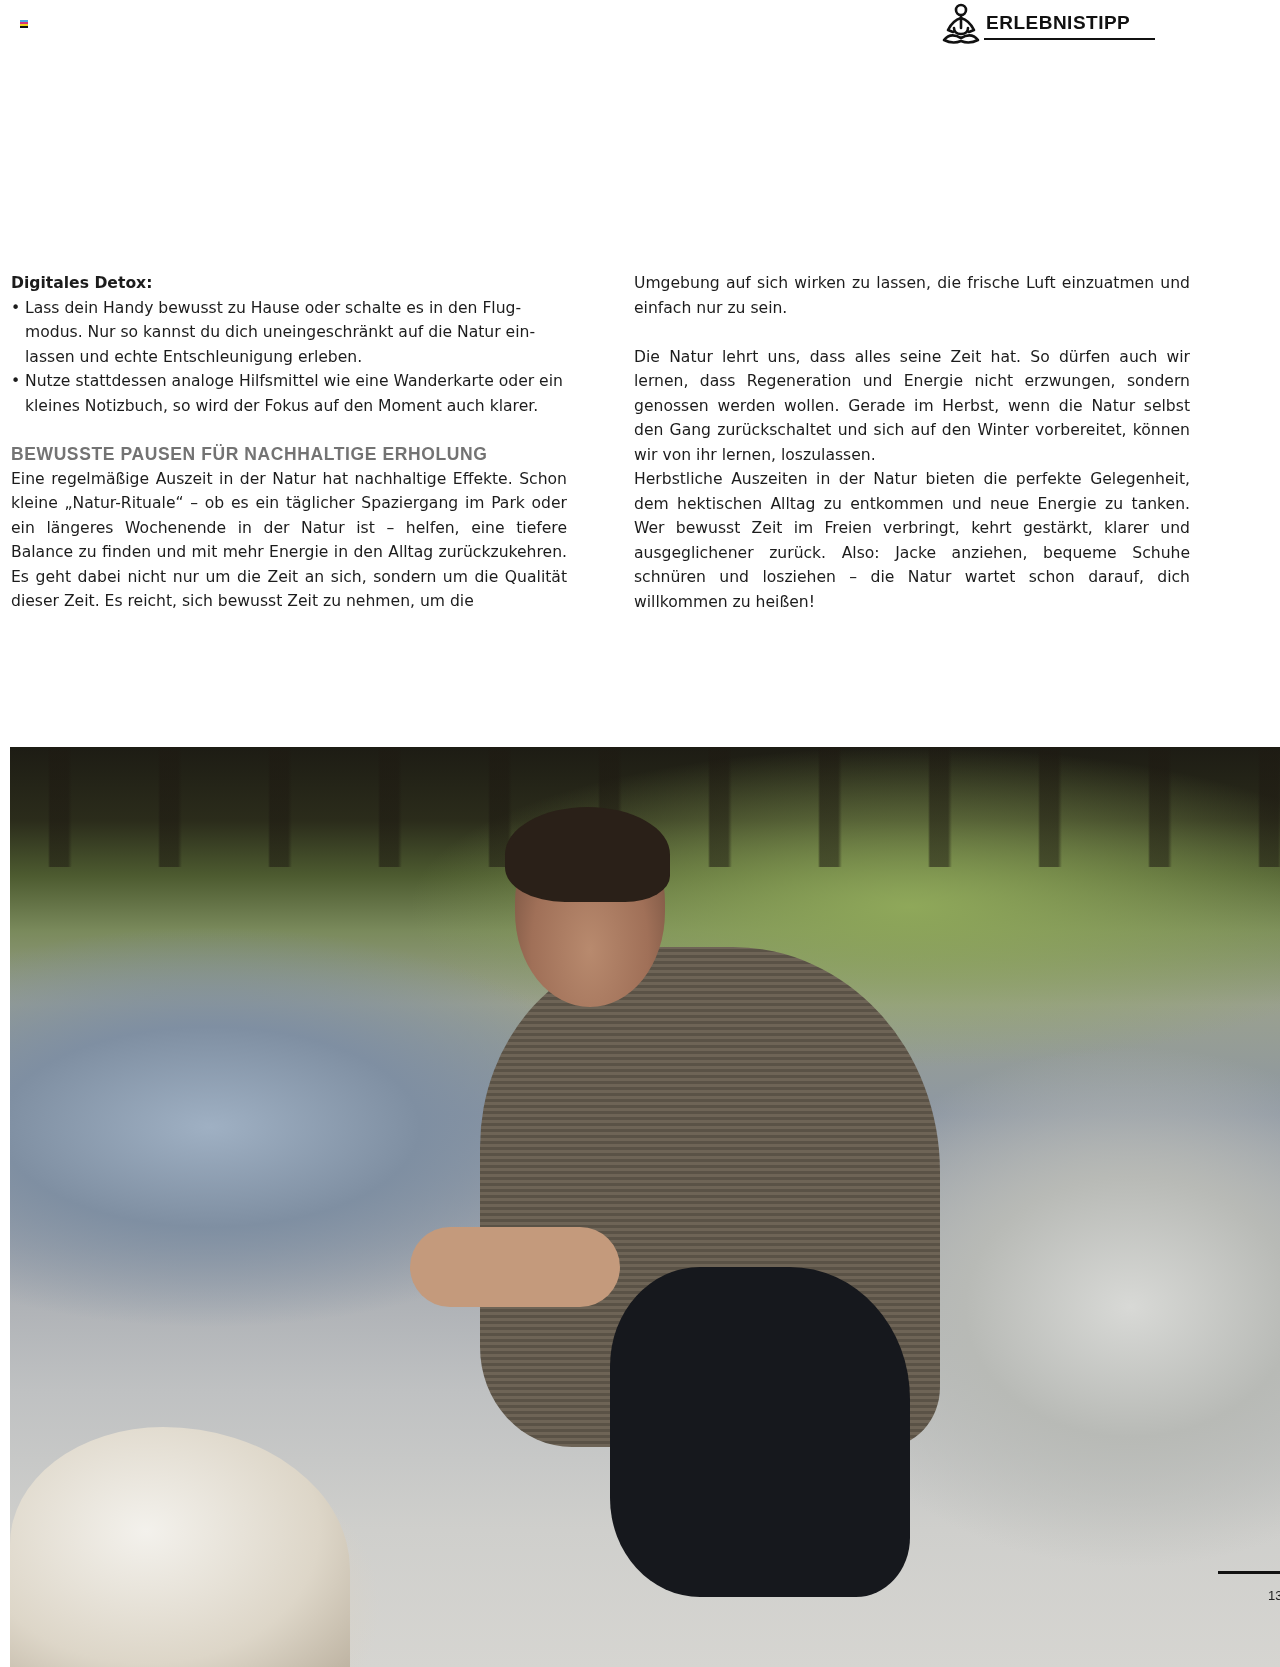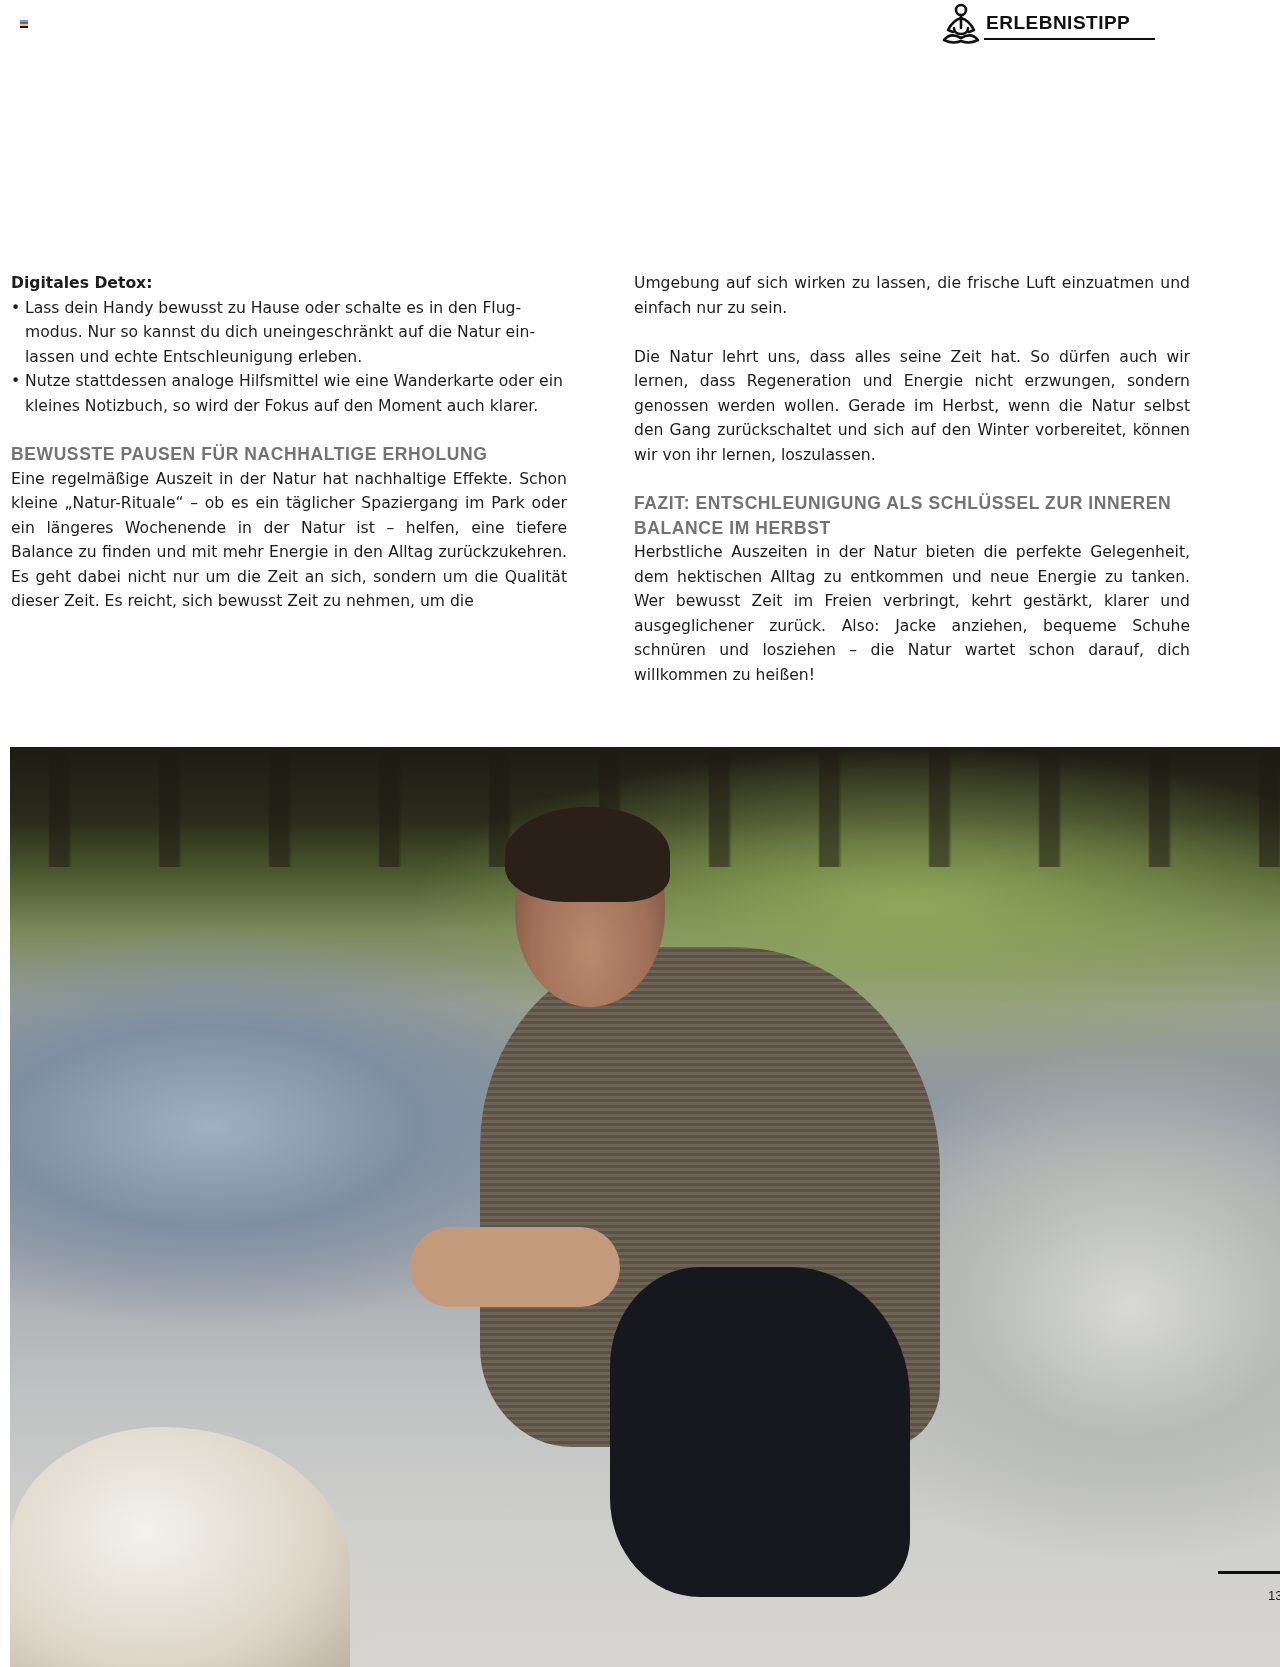--- a/index.html
+++ b/index.html
@@ -125,21 +125,20 @@
     <li>Nutze stattdessen analoge Hilfsmittel wie eine Wanderkarte oder ein kleines Notizbuch, so wird der Fokus auf den Moment auch klarer.</li>
   </ul>
   <h3 class="sect">BEWUSSTE PAUSEN FÜR NACHHALTIGE ERHOLUNG</h3>
   <p>Eine regelmäßige Auszeit in der Natur hat nachhaltige Effekte. Schon kleine „Natur-Rituale“ – ob es ein täglicher Spaziergang im Park oder ein längeres Wochenende in der Natur ist – helfen, eine tiefere Balance zu finden und mit mehr Energie in den Alltag zurückzu­kehren. Es geht dabei nicht nur um die Zeit an sich, sondern um die Qualität dieser Zeit. Es reicht, sich bewusst Zeit zu nehmen, um die</p>
 </div>
 
 <div class="col right">
   <p>Umgebung auf sich wirken zu lassen, die frische Luft einzuatmen und einfach nur zu sein.</p>
   <div class="gap"></div>
   <p>Die Natur lehrt uns, dass alles seine Zeit hat. So dürfen auch wir lernen, dass Regeneration und Energie nicht erzwungen, sondern genossen werden wollen. Gerade im Herbst, wenn die Natur selbst den Gang zurückschaltet und sich auf den Winter vorbereitet, können wir von ihr lernen, loszulassen.</p>
-  <h3 class="sect">FAZIT: ENTSCHLEUNIGUNG ALS SCHLÜSSEL ZUR INNEREN BALANCE IM HERBST</h3>
   <p>Herbstliche Auszeiten in der Natur bieten die perfekte Gelegenheit, dem hektischen Alltag zu entkommen und neue Energie zu tanken. Wer bewusst Zeit im Freien verbringt, kehrt gestärkt, klarer und ausgegli­chener zurück. Also: Jacke anziehen, bequeme Schuhe schnüren und losziehen – die Natur wartet schon darauf, dich willkommen zu heißen!</p>
 </div>
 
 <div class="photo">
   <div class="trees"></div>
   <div class="rock-big"></div>
   <div class="person-jacket"></div>
   <div class="person-pants"></div>
   <div class="person-head"></div>
   <div class="person-hair"></div>

